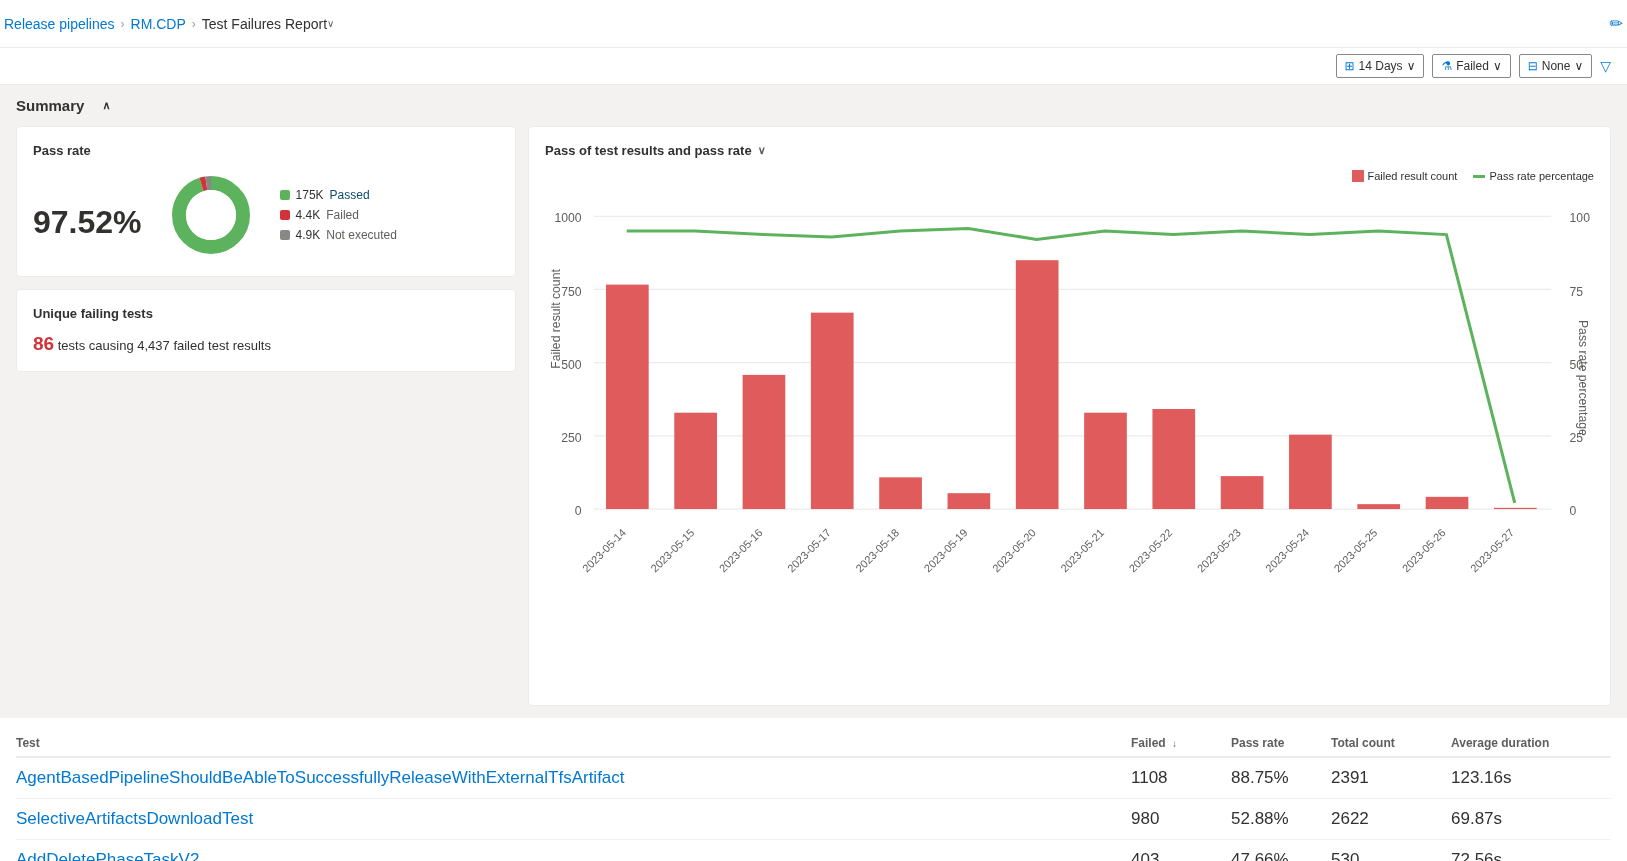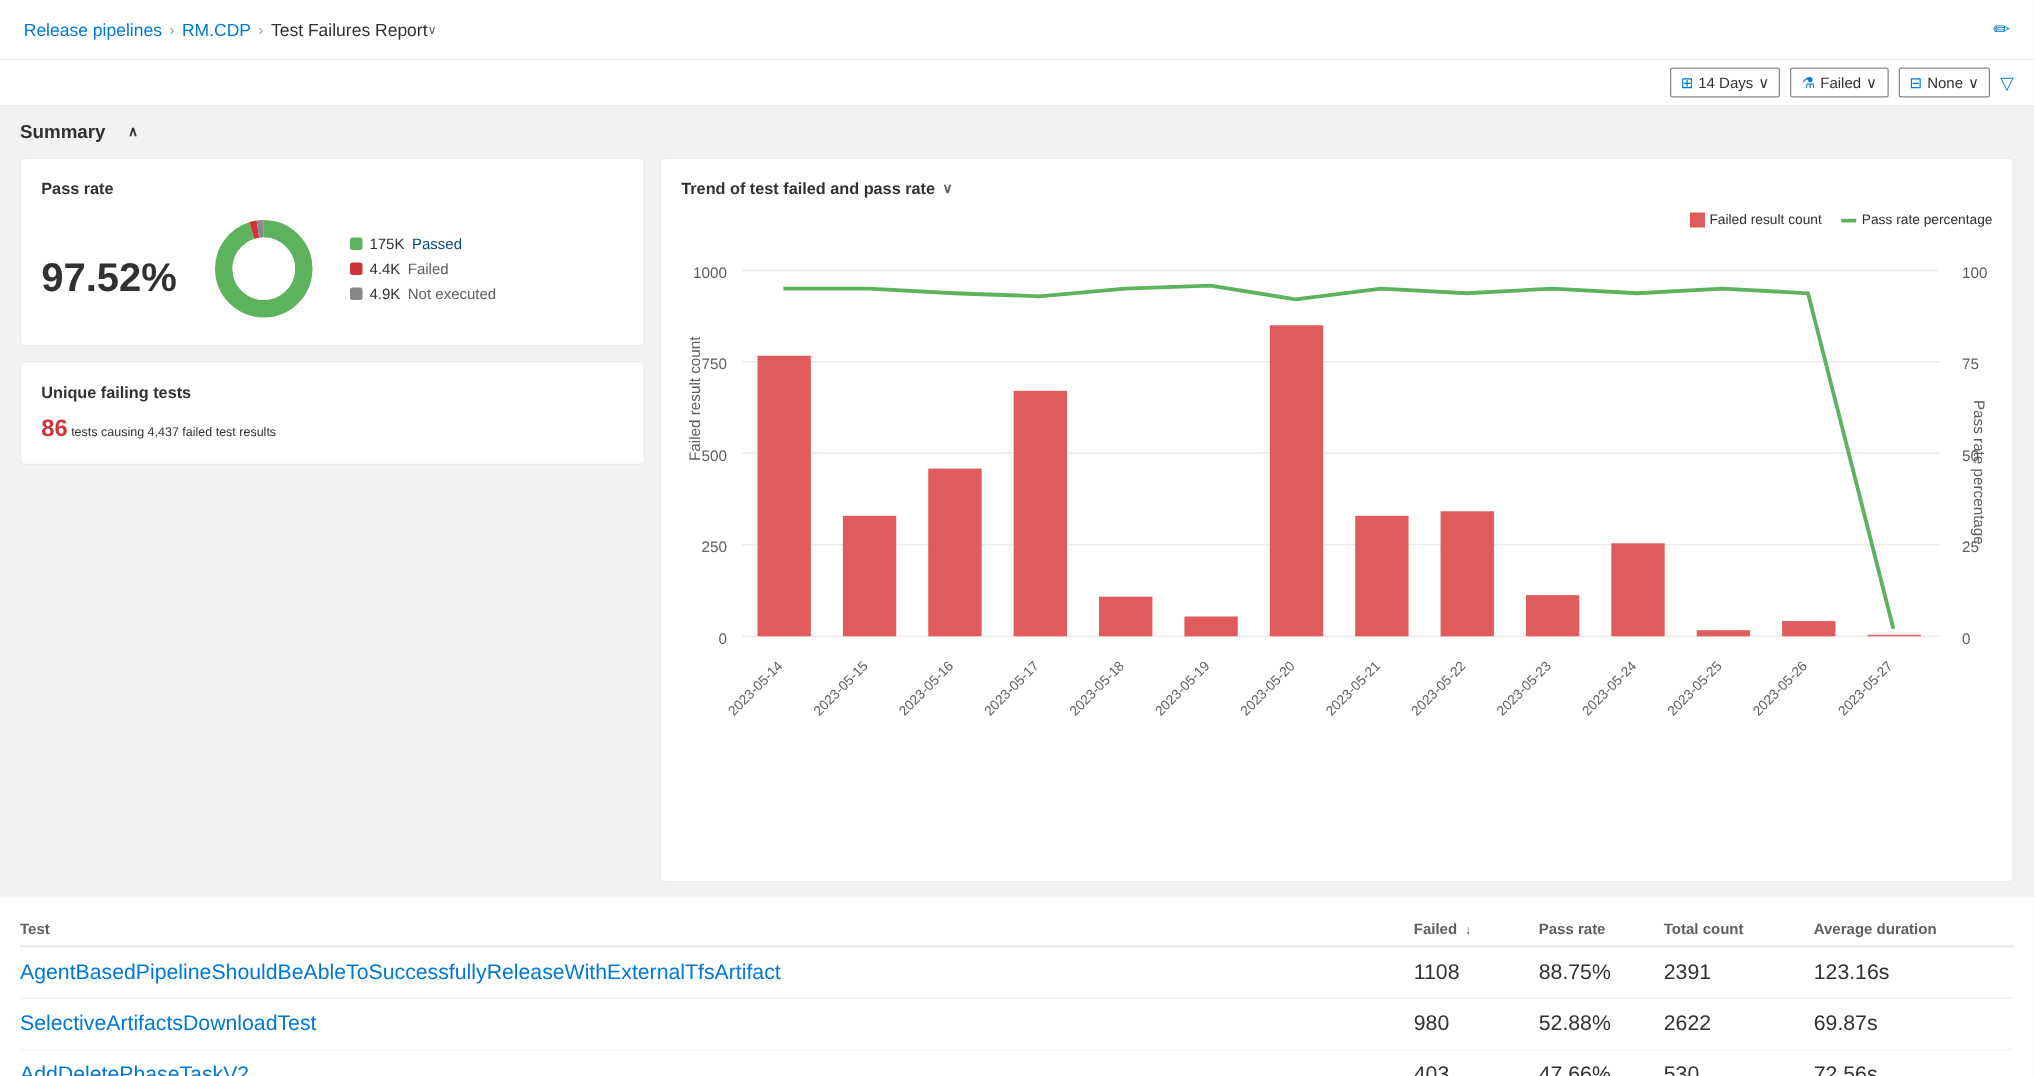--- a/index.html
+++ b/index.html
@@ -1,20 +1,20 @@
 <!DOCTYPE html>
 <html><head>
   <meta charset="utf-8">
   <style>
     * { box-sizing: border-box; margin: 0; padding: 0; }
     body { font-family: 'Segoe UI', sans-serif; font-size: 13px; background: #f3f2f1; color: #323130; }
 
     .top-bar {
       display: flex; align-items: center; justify-content: space-between;
-      padding: 8px 19px; background: #fff; border-bottom: 1px solid #edebe9; height: 48px;
+      padding: 8px 4px; background: #fff; border-bottom: 1px solid #edebe9; height: 48px;
     }
     .breadcrumb { display: flex; align-items: center; gap: 6px; font-size: 14px; color: #323130; }
     .breadcrumb a { color: #0078d4; text-decoration: none; }
     .breadcrumb .sep { color: #a19f9d; font-size: 12px; }
     .breadcrumb .current { display: flex; align-items: center; gap: 0; }
     .breadcrumb .chevron-down { font-size: 10px; color: #605e5c; }
 
     .toolbar {
       display: flex; align-items: center; justify-content: flex-end; gap: 8px;
       padding: 6px 16px; background: #fff; border-bottom: 1px solid #edebe9;
@@ -48,21 +48,21 @@
     .pass-rate-value { font-size: 32px; font-weight: 700; color: #323130; margin-top: 15px; }
 
     .donut-container { position: relative; width: 90px; height: 90px; }
     .donut-container svg { width: 90px; height: 90px; }
 
     .legend { display: flex; flex-direction: column; gap: 6px; font-size: 12px; }
     .legend-item { display: flex; align-items: center; gap: 6px; }
     .legend-dot { width: 10px; height: 10px; border-radius: 2px; flex-shrink: 0; }
 
     .unique-card .number { color: #d13438; font-weight: 700; font-size: 19px; }
-    .unique-card .desc { font-size: 10px; color: #323130; display: inline; }
+    .unique-card .desc { font-size: 13px; color: #323130; display: inline; }
 
     .chart-card { background: #fff; border: 1px solid #edebe9; border-radius: 4px; padding: 16px; flex: 1; }
     .chart-header { display: flex; align-items: center; gap: 6px; font-size: 13px; font-weight: 600; margin-bottom: 12px; }
     .chart-header .chevron { font-size: 11px; color: #605e5c; cursor: pointer; }
 
     .table-section { background: #fff; padding: 12px 16px; margin-top: 4px; }
     .table-header { display: grid; grid-template-columns: 1fr 100px 100px 120px 160px; padding: 6px 0; border-bottom: 2px solid #edebe9; font-weight: 600; font-size: 12px; color: #605e5c; }
     .table-row { display: grid; grid-template-columns: 1fr 100px 100px 120px 160px; padding: 10px 0; border-bottom: 1px solid #f3f2f1; font-size: 17px; }
     .col-test { color: #0078d4; cursor: pointer; }
     .sort-icon { display: inline; font-size: 10px; color: #605e5c; margin-left: 3px; }
@@ -151,21 +151,21 @@
       <div class="card unique-card">
         <div class="card-title">Unique failing tests</div>
         <div style="margin-top:12px;">
           <span class="number">86</span><span class="desc"> tests causing 4,437 failed test results</span>
         </div>
       </div>
     </div>
 
     <div class="chart-card">
       <div class="chart-header">
-        <span>Trend of test failed and pass rate</span>
+        <span>Pass of test results and pass rate</span>
         <span class="chevron">∨</span>
       </div>
 
       <div style="position:relative;">
         
         <div style="display:flex;gap:16px;position:absolute;top:0;right:0;font-size:11px;">
           <div style="display:flex;align-items:center;gap:4px;">
             <div style="width:12px;height:12px;background:#e05c5c;"></div>
             <span>Failed result count</span>
           </div>

